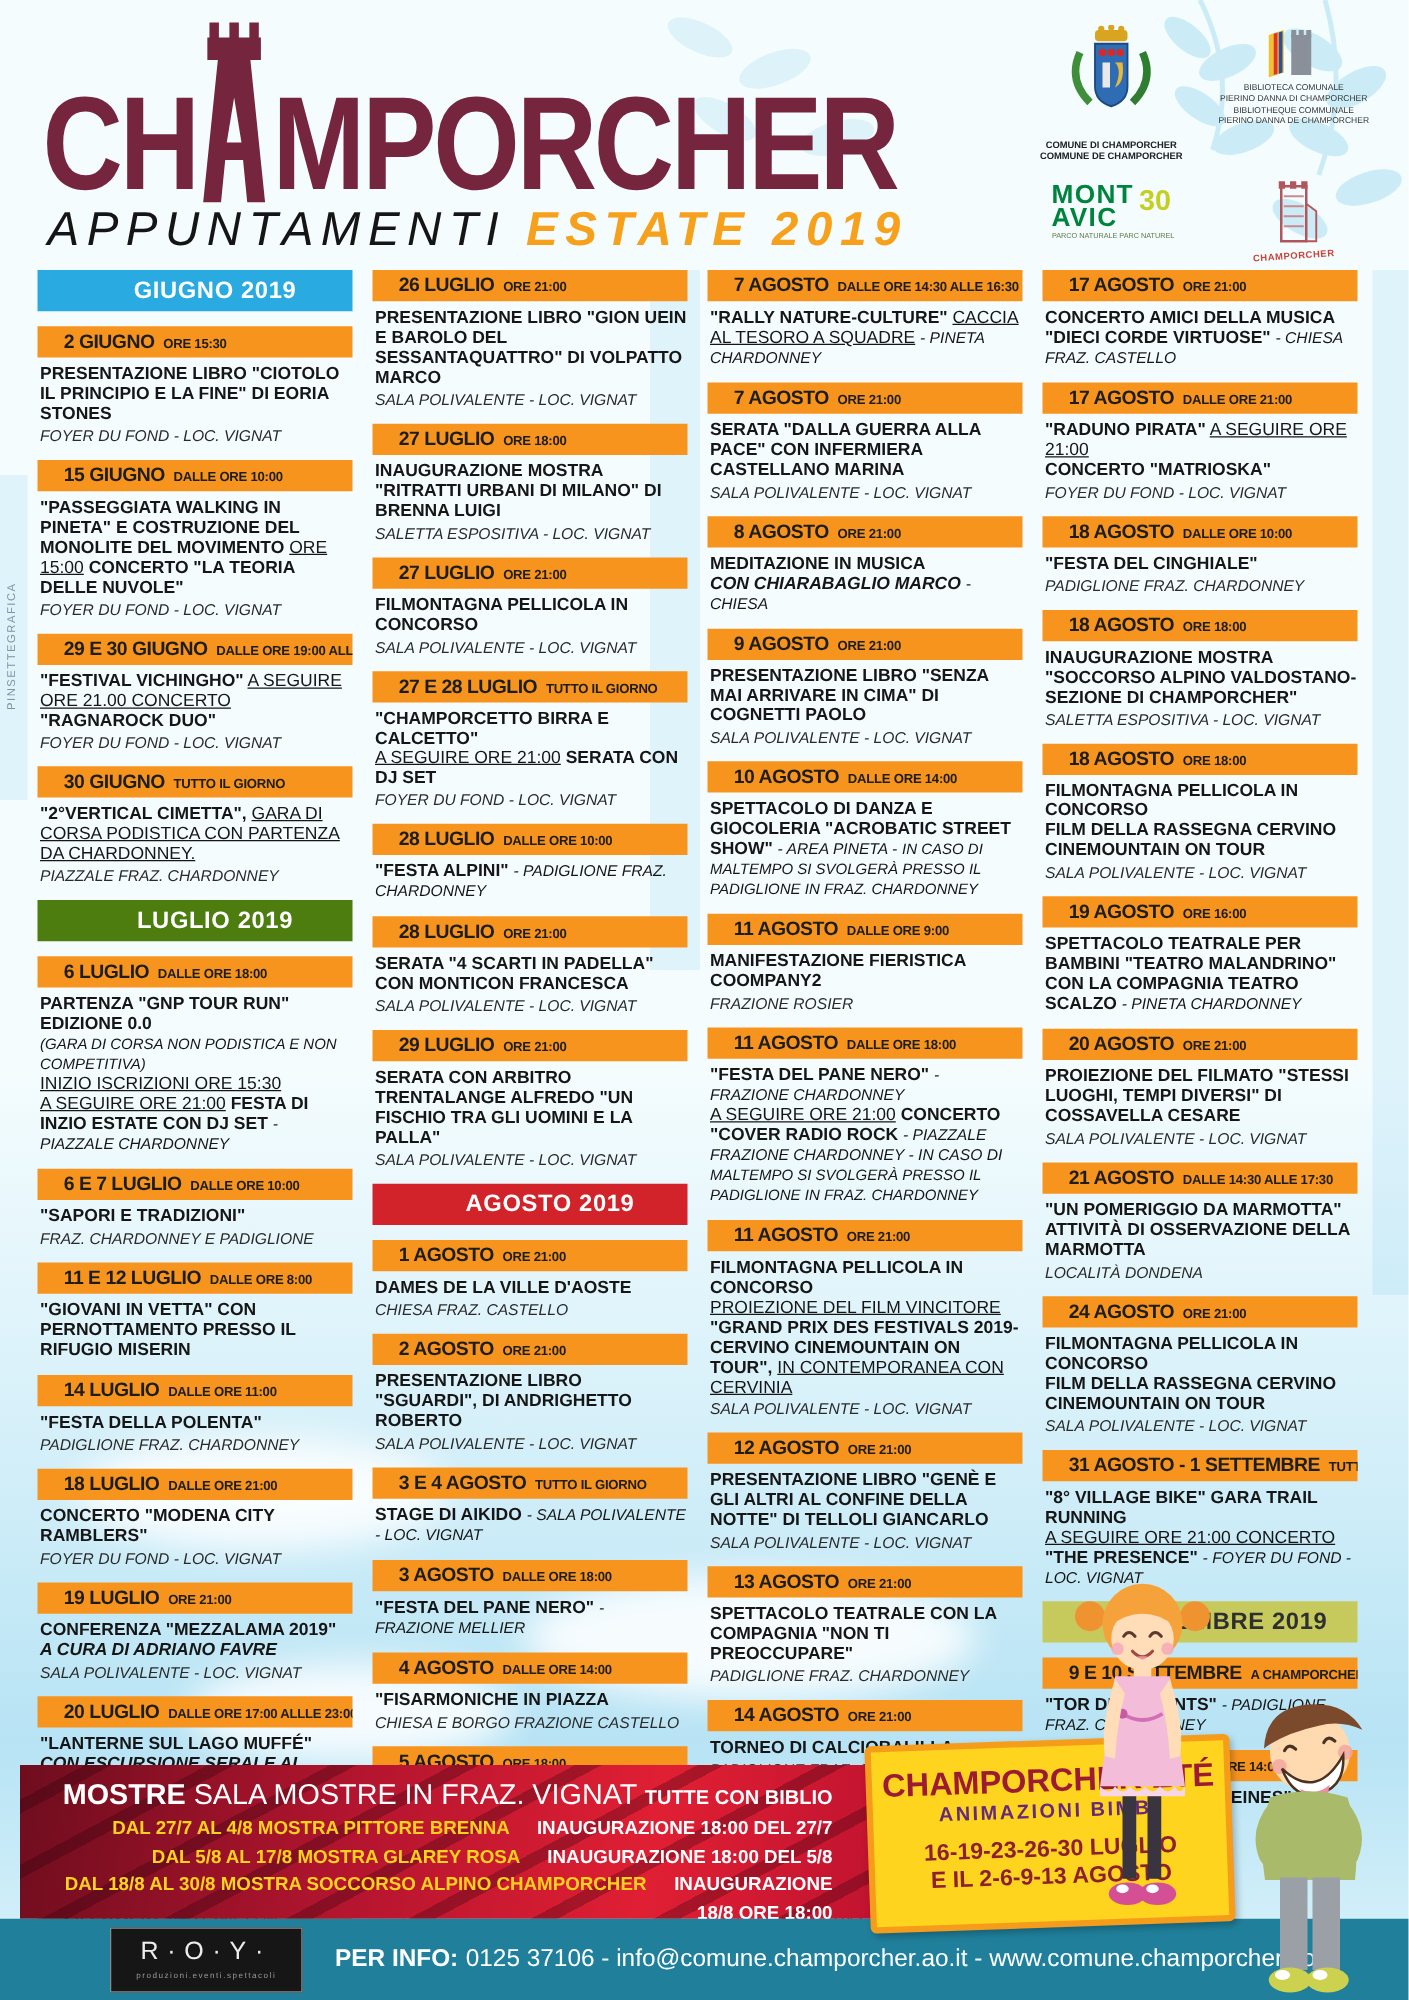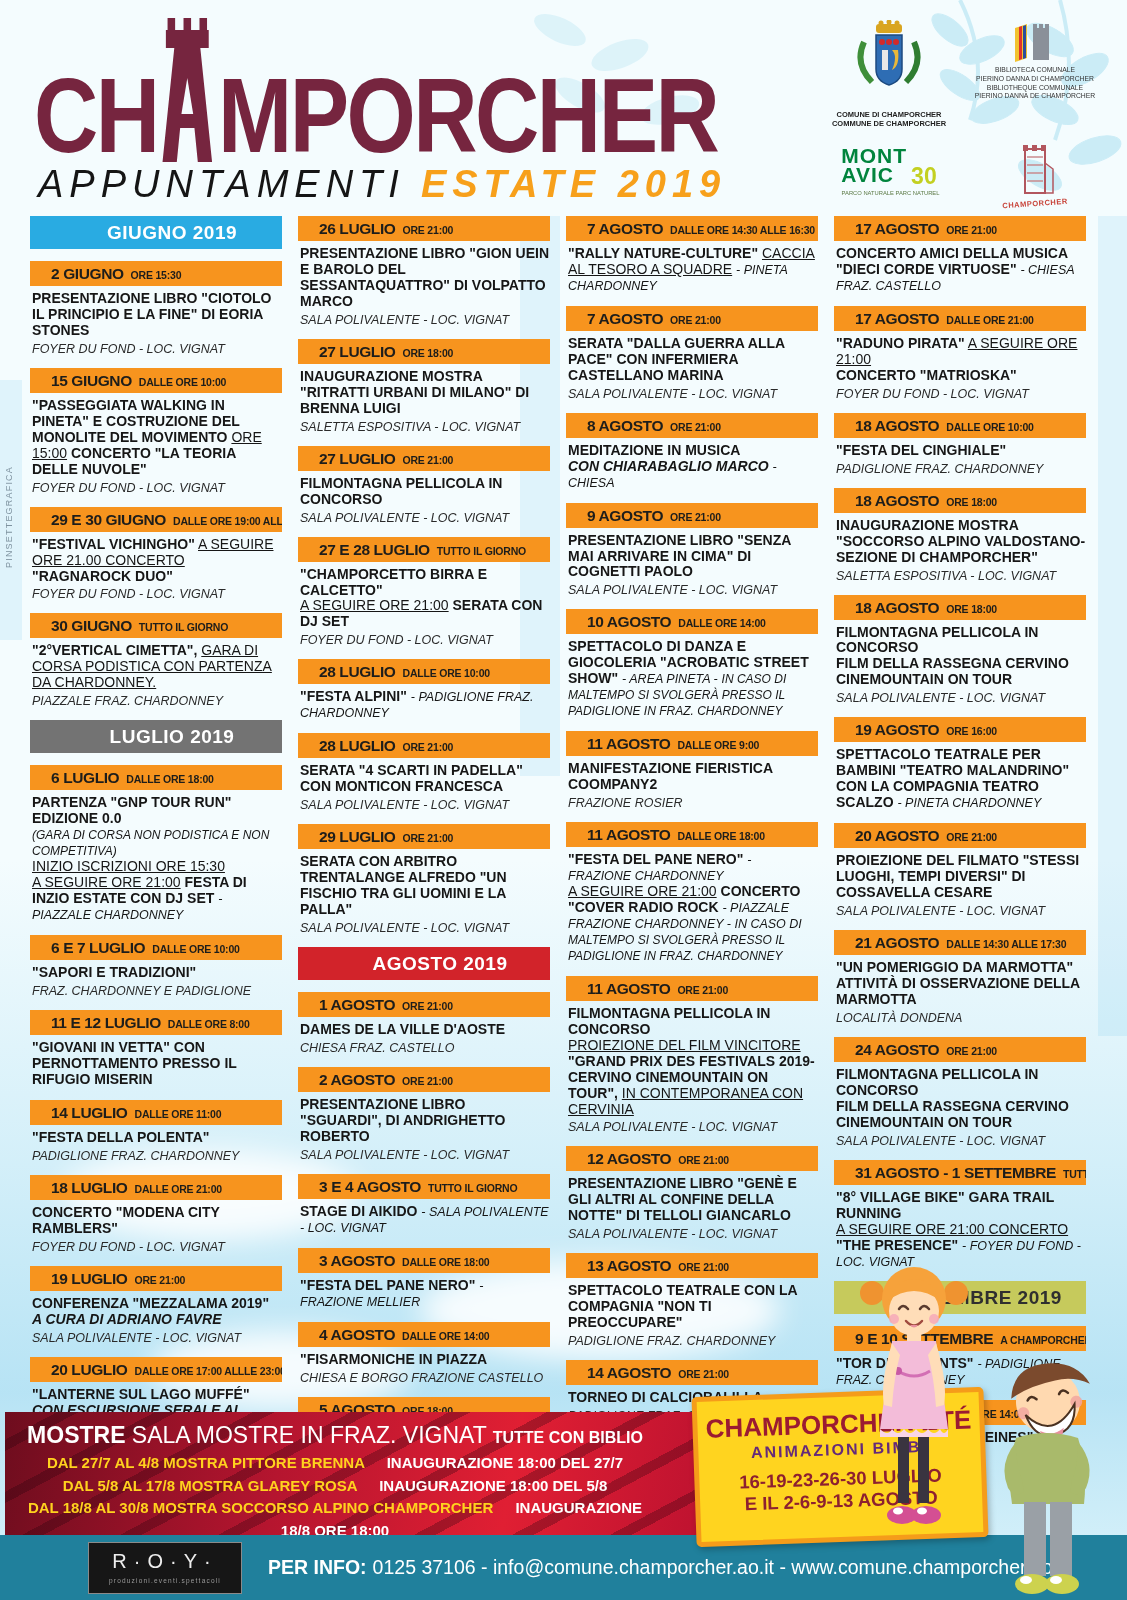--- a/index.html
+++ b/index.html
@@ -22,41 +22,41 @@
   .subtitle-row{position:absolute;left:38px;top:163px;font-style:italic;font-size:38px;
     letter-spacing:6px;color:#151515;white-space:nowrap;}
   .sub-orange{color:#f7a01b;font-weight:700;margin-left:16px;}
   
   .logos{position:absolute;left:826px;top:20px;width:288px;height:192px;display:grid;
     grid-template-columns:126px 162px;grid-template-rows:auto auto;column-gap:2px;row-gap:6px;}
   .logo-block{text-align:center;}
   .cap{font-size:7.5px;font-weight:700;color:#222;line-height:1.25;}
   .cap4{font-size:6.8px;color:#333;line-height:1.3;}
   .montavic-name{color:#00843d;font-weight:700;font-size:21px;line-height:.9;letter-spacing:1px;}
-  .montavic-30{color:#c3d021;font-weight:700;font-size:23px;display:inline-block;margin-left:4px;vertical-align:top;margin-top:16px;}
+  .montavic-30{color:#c3d021;font-weight:700;font-size:23px;display:inline-block;margin-left:4px;vertical-align:top;}
   .montavic-cap{font-size:5.8px;color:#5c7a46;line-height:1.25;text-align:left;display:inline-block;margin-left:3px;vertical-align:top;}
   .tower-cap{font-size:7.5px;color:#c8443a;font-weight:700;letter-spacing:.5px;transform:rotate(-4deg);}
   
   .columns{position:absolute;left:30px;top:216px;width:1062px;display:flex;gap:16px;}
   .col{flex:0 0 252px;width:252px;}
   .month-bar{margin:0 0 12px;height:33px;line-height:33px;text-align:center;font-weight:700;font-size:19px;letter-spacing:.5px;padding-left:32px;}
   .event{margin-bottom:12px;}
   .date-bar{background:#f7941e;color:#1d1d1b;padding:4px 21px 3px;display:flex;align-items:baseline;gap:7px;white-space:nowrap;overflow:hidden;}
   .date-bar .d{font-size:15.5px;font-weight:700;letter-spacing:-0.4px;}
   .date-bar .t{font-size:10.5px;font-weight:700;letter-spacing:-0.2px;}
   .event .body{margin:5px 0 0 2px;font-size:14px;line-height:1.14;color:#161616;}
   .event .loc{margin:3px 0 0 2px;font-style:italic;font-size:12.5px;color:#2a2a2a;}
   .r-b{font-weight:700;}
   .r-n{font-weight:400;text-decoration:underline;}
   .r-i{font-weight:700;font-style:italic;}
   .r-loc{font-style:italic;font-size:12.5px;font-weight:400;}
   .r-locs{font-style:italic;font-size:12px;font-weight:400;}
   
-  .mostre{position:absolute;left:5px;top:1412px;width:920px;height:123px;box-sizing:border-box;
-    padding:10px 270px 0 10px;text-align:center;z-index:2;
+  .mostre{position:absolute;left:16px;top:1412px;width:920px;height:123px;box-sizing:border-box;
+    padding:10px 270px 0 10px;text-align:right;z-index:2;
     background:linear-gradient(100deg,#6e0d1e 0%,#b5152f 30%,#e01f33 55%,#c01330 75%,#8e0f26 100%);}
   .mostre::after{content:"";position:absolute;inset:0;
     background:repeating-linear-gradient(-28deg, rgba(30,0,10,.28) 0 10px, rgba(255,255,255,0) 10px 46px);pointer-events:none;}
   .m-head{position:relative;z-index:1;color:#fff;margin-bottom:3px;}
   .m-head .b{font-weight:700;font-size:23px;}
   .m-head .n{font-weight:400;font-size:23px;}
   .m-head .s{font-weight:700;font-size:16px;}
   .mostre-row{position:relative;z-index:1;font-weight:700;font-size:15px;line-height:1.5;}
   .m-y{color:#ffd21e;}
   .m-w{color:#ffffff;padding-left:18px;}
@@ -220,21 +220,21 @@
           <div class="loc">FOYER DU FOND - LOC. VIGNAT</div>
         </div>
         <div class="event">
           <div class="date-bar">
             <span class="d">30 GIUGNO</span>
             <span class="t">TUTTO IL GIORNO</span>
           </div>
           <p class="body"><span class="r-b">"2°VERTICAL CIMETTA",</span> <span class="r-n">GARA DI CORSA PODISTICA CON PARTENZA DA CHARDONNEY.</span></p>
           <div class="loc">PIAZZALE FRAZ. CHARDONNEY</div>
         </div>
-        <div class="month-bar" style="background: #737373; color: rgb(255, 255, 255);">LUGLIO 2019</div>
+        <div class="month-bar" style="background: #4d7c0f; color: rgb(255, 255, 255);">LUGLIO 2019</div>
         <div class="event">
           <div class="date-bar">
             <span class="d">6 LUGLIO</span>
             <span class="t">DALLE ORE 18:00</span>
           </div>
           <p class="body"><span class="r-b">PARTENZA "GNP TOUR RUN" EDIZIONE 0.0</span><br><span class="r-locs">(GARA DI CORSA NON PODISTICA E NON COMPETITIVA)</span><br><span class="r-n">INIZIO ISCRIZIONI ORE 15:30</span><br><span class="r-n">A SEGUIRE ORE 21:00</span> <span class="r-b">FESTA DI INZIO ESTATE CON DJ SET</span> <span class="r-loc">- PIAZZALE CHARDONNEY</span></p>
         </div>
         <div class="event">
           <div class="date-bar">
             <span class="d">6 E 7 LUGLIO</span>

